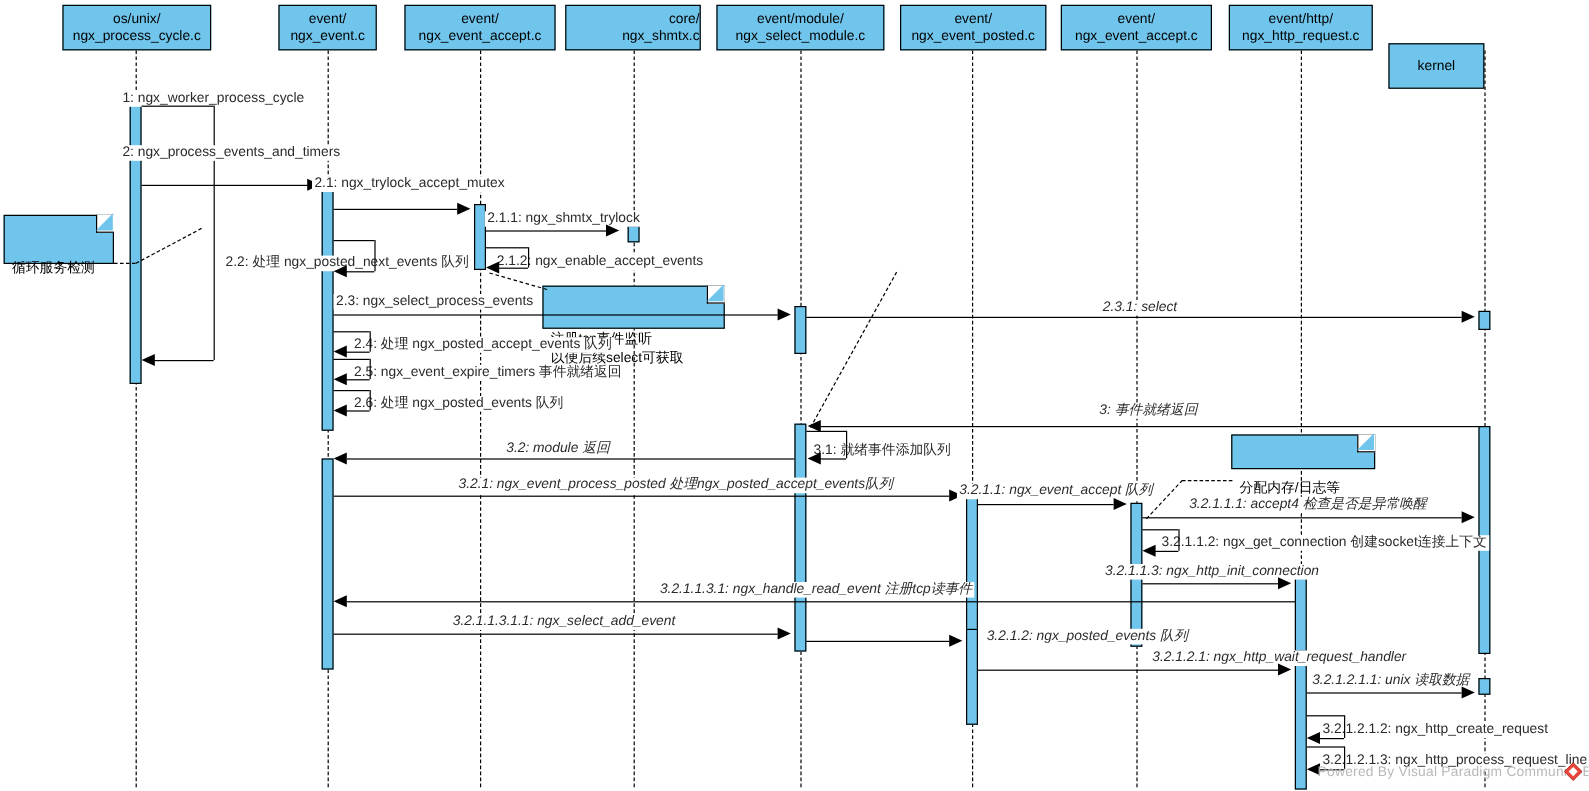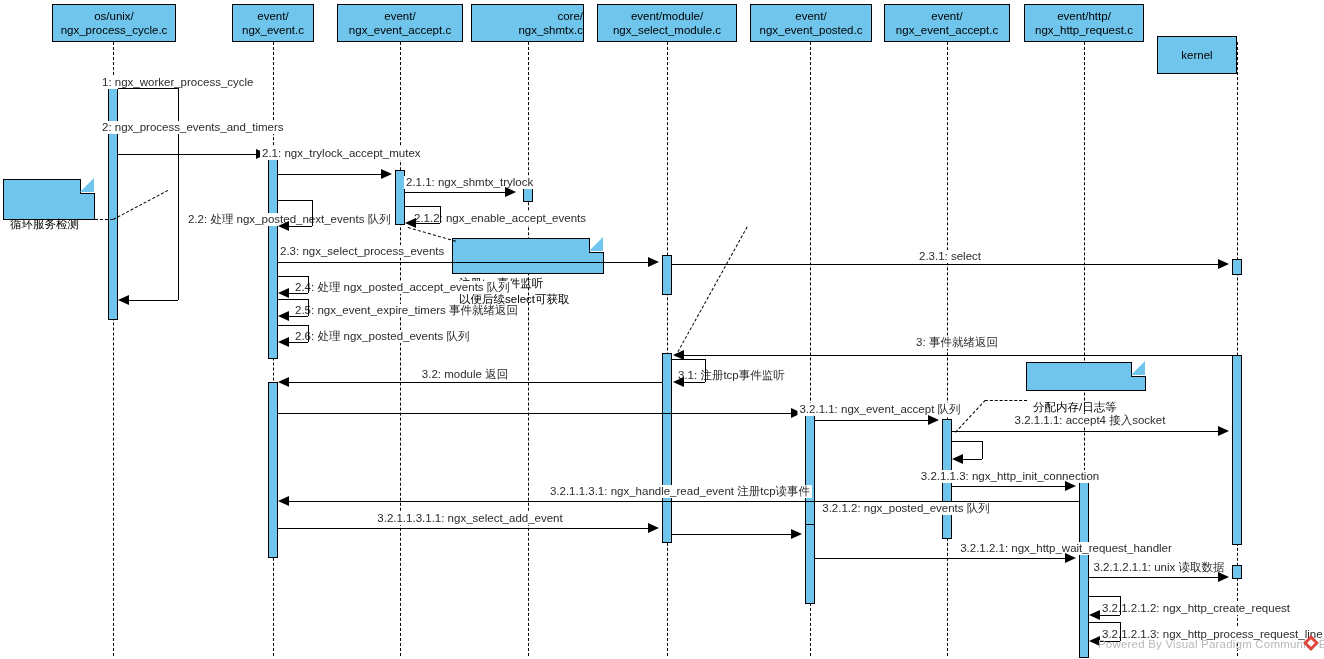--- a/index.html
+++ b/index.html
@@ -42,21 +42,21 @@
   }
   .arrow-l{
     position:absolute;width:0;height:0;
     border-top:5px solid transparent;border-bottom:5px solid transparent;
     border-right:11px solid #000;
   }
   .msg-label{
     position:absolute;font-size:11.5px;color:#2b2b2b;white-space:nowrap;
     background:#fff;padding:0 2px;line-height:13px;
   }
-  .msg-label.center{transform:translateX(-50%);}
+  .msg-label.center{transform:translateX(-50%);font-style:italic;}
   .dashed-conn{position:absolute;border-top:1px dashed #000;height:0;transform-origin:0 0;}
   .watermark{
     position:absolute;font-size:11.5px;color:#b9b9b9;white-space:nowrap;
     letter-spacing:.2px;
   }
   .vp-logo{position:absolute;width:16px;height:16px;}
 </style>
 </head>
 <body>
 
@@ -199,59 +199,61 @@
   <div class="msg-label" style="left:293px;top:330px;">2.6: 处理 ngx_posted_events 队列</div>
   <div class="msg-line" style="left:278px;top:325px;width:30px;"></div>
   <div class="msg-vline" style="left:308px;top:325px;height:17px;"></div>
   <div class="msg-line" style="left:284px;top:342px;width:24px;"></div>
   <div class="arrow-l" style="left:278px;top:337px;"></div>
 
   <div class="msg-label center" style="left:957px;top:336px;">3: 事件就绪返回</div>
   <div class="msg-line" style="left:684px;top:355px;width:550px;"></div>
   <div class="arrow-l" style="left:673px;top:350px;"></div>
 
-  <div class="msg-label" style="left:676px;top:369px;">3.1: 注册tcp事件监听</div>
+  <div class="msg-label" style="left:676px;top:369px;">3.1: 就绪事件添加队列</div>
   <div class="msg-line" style="left:672px;top:359px;width:33px;"></div>
   <div class="msg-vline" style="left:705px;top:359px;height:23px;"></div>
   <div class="msg-line" style="left:679px;top:382px;width:26px;"></div>
   <div class="arrow-l" style="left:673px;top:377px;"></div>
 
   <div class="msg-label center" style="left:465px;top:368px;">3.2: module 返回</div>
   <div class="msg-line" style="left:289px;top:382px;width:373px;"></div>
   <div class="arrow-l" style="left:278px;top:377px;"></div>
 
+  <div class="msg-label center" style="left:563px;top:398px;">3.2.1: ngx_event_process_posted 处理ngx_posted_accept_events队列</div>
   <div class="msg-line" style="left:278px;top:413px;width:513px;"></div>
   <div class="arrow-r" style="left:791px;top:408px;"></div>
 
   <div class="msg-label center" style="left:880px;top:403px;">3.2.1.1: ngx_event_accept 队列</div>
   <div class="msg-line" style="left:815px;top:420px;width:113px;"></div>
   <div class="arrow-r" style="left:928px;top:415px;"></div>
 
-  <div class="msg-label center" style="left:1090px;top:414px;">3.2.1.1.1: accept4 接入socket</div>
+  <div class="msg-label center" style="left:1090px;top:414px;">3.2.1.1.1: accept4 检查是否是异常唤醒</div>
   <div class="msg-line" style="left:952px;top:431px;width:266px;"></div>
   <div class="arrow-r" style="left:1218px;top:426px;"></div>
 
+  <div class="msg-label" style="left:966px;top:446px;">3.2.1.1.2: ngx_get_connection 创建socket连接上下文</div>
   <div class="msg-line" style="left:952px;top:441px;width:30px;"></div>
   <div class="msg-vline" style="left:982px;top:441px;height:18px;"></div>
   <div class="msg-line" style="left:958px;top:459px;width:24px;"></div>
   <div class="arrow-l" style="left:952px;top:454px;"></div>
 
   <div class="msg-label center" style="left:1010px;top:470px;">3.2.1.1.3: ngx_http_init_connection</div>
   <div class="msg-line" style="left:952px;top:486px;width:113px;"></div>
   <div class="arrow-r" style="left:1065px;top:481px;"></div>
 
   <div class="msg-label center" style="left:680px;top:485px;">3.2.1.1.3.1: ngx_handle_read_event 注册tcp读事件</div>
   <div class="msg-line" style="left:289px;top:501px;width:791px;"></div>
   <div class="arrow-l" style="left:278px;top:496px;"></div>
 
   <div class="msg-label center" style="left:470px;top:512px;">3.2.1.1.3.1.1: ngx_select_add_event</div>
   <div class="msg-line" style="left:278px;top:528px;width:370px;"></div>
   <div class="arrow-r" style="left:648px;top:523px;"></div>
 
-  <div class="msg-label center" style="left:906px;top:502px;">3.2.1.2: ngx_posted_events 队列</div>
+  <div class="msg-label center" style="left:906px;top:524px;">3.2.1.2: ngx_posted_events 队列</div>
   <div class="msg-line" style="left:672px;top:534px;width:119px;"></div>
   <div class="arrow-r" style="left:791px;top:529px;"></div>
 
   <div class="msg-label center" style="left:1066px;top:542px;">3.2.1.2.1: ngx_http_wait_request_handler</div>
   <div class="msg-line" style="left:815px;top:558px;width:250px;"></div>
   <div class="arrow-r" style="left:1065px;top:553px;"></div>
 
   <div class="msg-label center" style="left:1159px;top:561px;">3.2.1.2.1.1: unix 读取数据</div>
   <div class="msg-line" style="left:1089px;top:577px;width:129px;"></div>
   <div class="arrow-r" style="left:1218px;top:572px;"></div>

